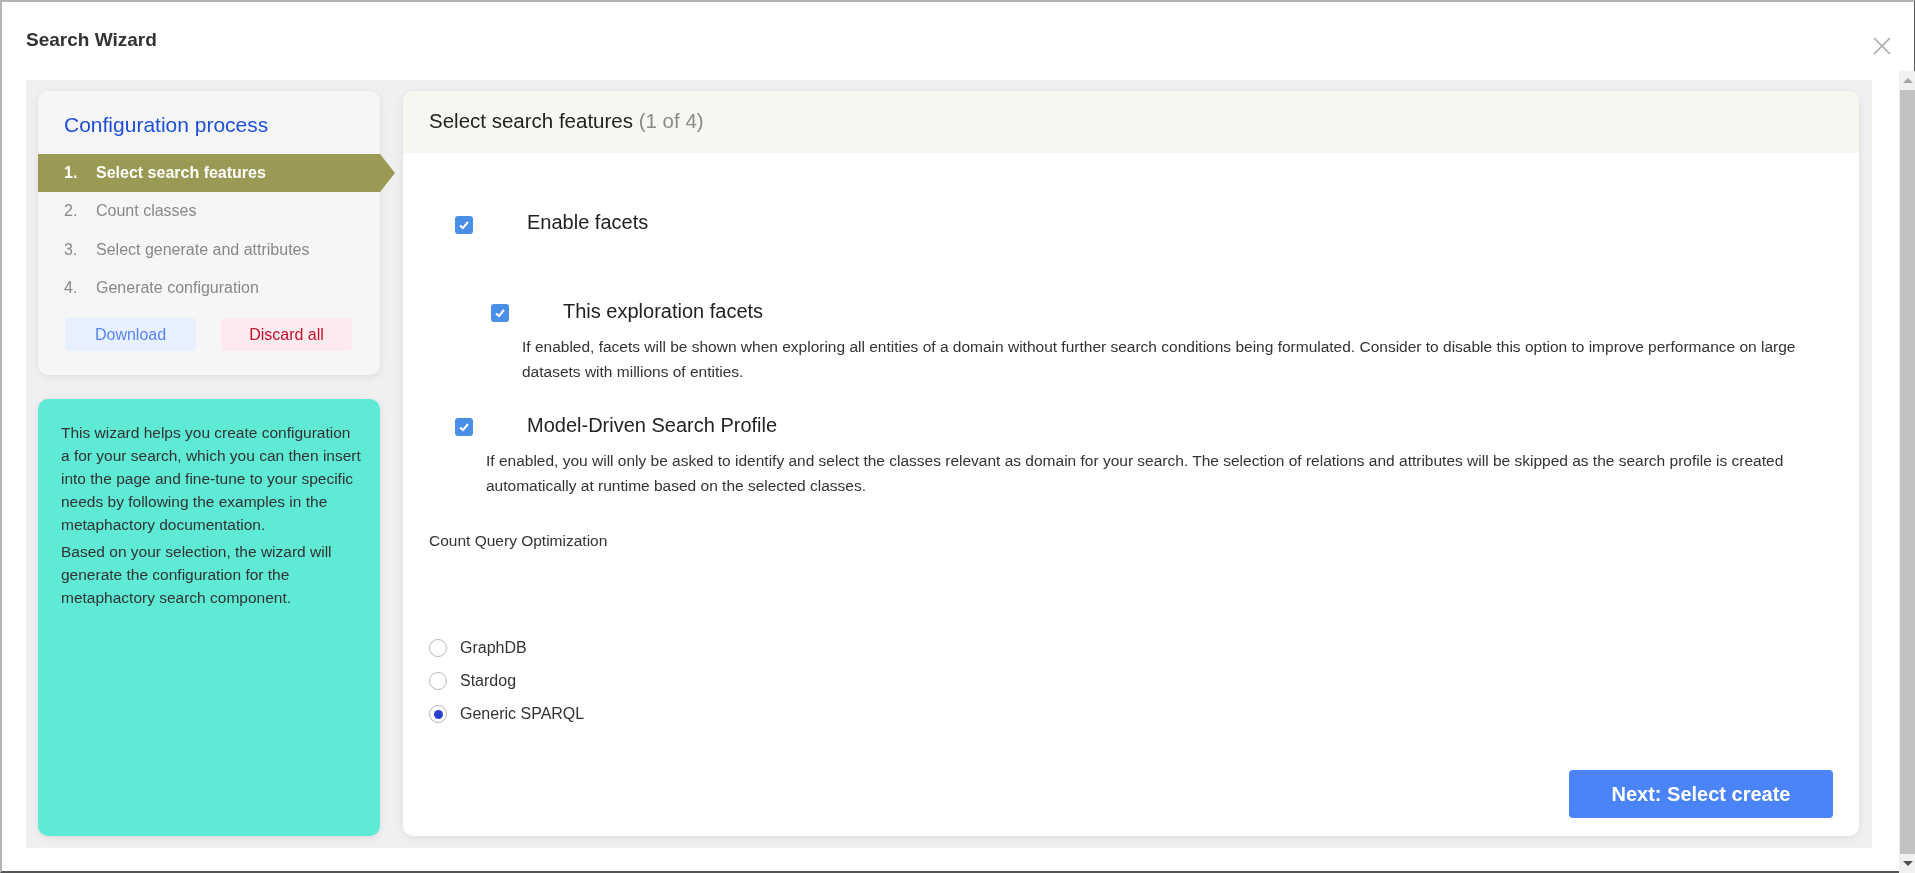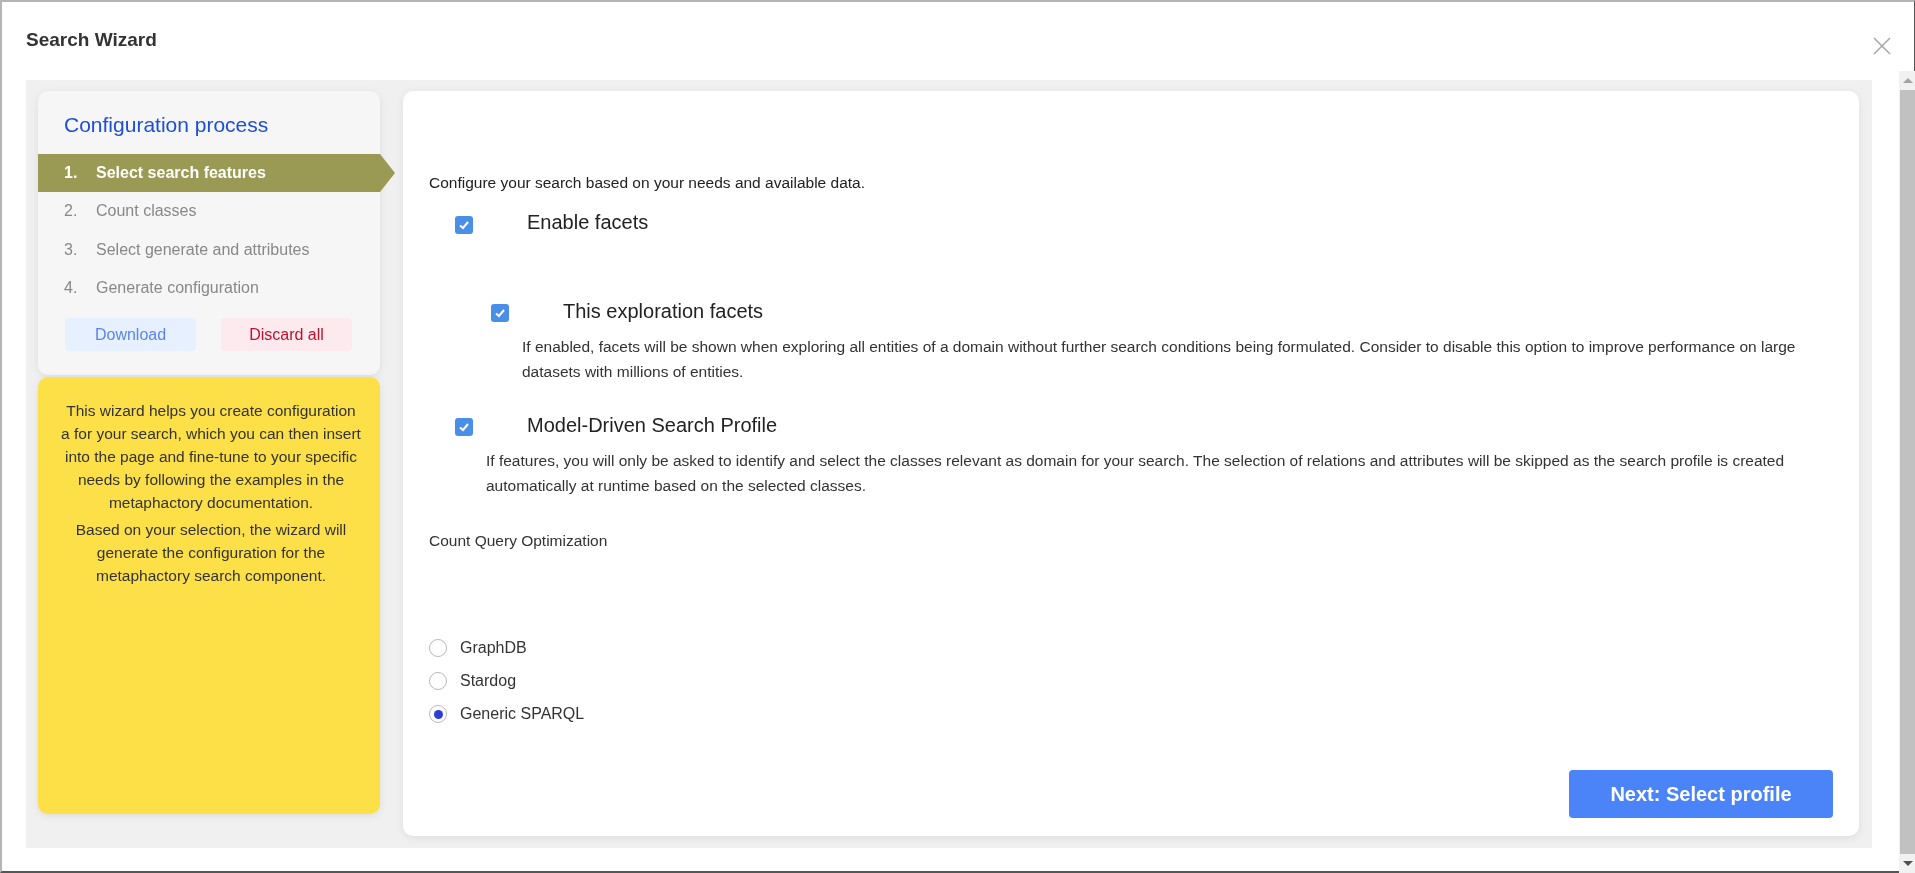--- a/index.html
+++ b/index.html
@@ -17,21 +17,21 @@
   .scroll-up, .scroll-down { position: absolute; left: 0; width: 17px; height: 19px; display: flex; align-items: center; justify-content: center; }
   .scroll-up { top: 0; } .scroll-down { bottom: 0; }
   .tri-up { width: 0; height: 0; border-left: 5px solid transparent; border-right: 5px solid transparent; border-bottom: 5px solid #a3a3a3; }
   .tri-down { width: 0; height: 0; border-left: 5px solid transparent; border-right: 5px solid transparent; border-top: 5px solid #505050; }
   .scroll-thumb { position: absolute; left: 1px; top: 19px; width: 15px; height: 764px; background: #c1c1c1; }
 
   .wrapper { position: absolute; left: 24px; top: 78px; width: 1846px; height: 768px; background: #f0f0f0; }
 
   .card { position: absolute; border-radius: 10px; box-shadow: 0 2px 8px rgba(0,0,0,0.08); }
   .steps-card { left: 36px; top: 89px; width: 342px; height: 284px; background: #f6f6f6; }
-  .info-card { left: 36px; top: 375px; width: 342px; height: 437px; background: #fde047; text-align: center; }
+  .info-card { left: 36px; top: 397px; width: 342px; height: 437px; background: #5eead4; }
   .main-card { left: 401px; top: 89px; width: 1456px; height: 745px; background: #fff; overflow: hidden; }
 
   .steps-title { position: absolute; left: 26px; top: 22px; font-size: 21px; color: #1d4ed8; }
   .step { position: absolute; left: 0; width: 342px; height: 38px; display: flex; align-items: center; font-size: 16px; color: #888; }
   .step .num { position: absolute; left: 26px; }
   .step .lbl { position: absolute; left: 58px; }
   .step.active { background: #9a9a54; color: #fff; font-weight: 700; width: 357px;
     clip-path: polygon(0 0, 342px 0, 357px 50%, 342px 100%, 0 100%); }
 
   .btn-download { position: absolute; left: 27px; top: 227px; width: 131px; height: 33px; border-radius: 4px; background: #e6f0fe; color: #5a84f0; font-size: 16px; border: none; cursor: pointer; font-family: inherit; }
@@ -102,22 +102,27 @@
   </div>
 
   <div class="card info-card">
     <div class="info-text">
       <p>This wizard helps you create configuration a for your search, which you can then insert into the page and fine-tune to your specific needs by following the examples in the metaphactory documentation.</p>
       <p>Based on your selection, the wizard will generate the configuration for the metaphactory search component.</p>
     </div>
   </div>
 
   <div class="card main-card">
+    <div class="main-header">
+      <div class="main-title">
+        <span>Select search features</span>
+        <span class="step-count">(1 of 4)</span>
+      </div>
+    </div>
 
-    <div class="abs intro">Configure your search based on your needs and available data.</div>
 
     <div class="checkbox" style="left:52px; top:125px;">
       <svg viewBox="0 0 12 12">
           <polyline points="2,6.5 5,9 10,3" fill="none" stroke="#fff" stroke-width="2"></polyline>
         </svg>
     </div>
     <div class="opt-label" style="left:83px; top:120px;">Enable facets</div>
 
     <div class="checkbox" style="left:88px; top:213px;">
       <svg viewBox="0 0 12 12">
@@ -126,40 +131,40 @@
     </div>
     <div class="opt-label" style="left:119px; top:209px;">This exploration facets</div>
     <div class="opt-desc" style="left:119px; top:243px; width:1300px;">If enabled, facets will be shown when exploring all entities of a domain without further search conditions being formulated. Consider to disable this option to improve performance on large datasets with millions of entities.</div>
 
     <div class="checkbox" style="left:52px; top:327px;">
       <svg viewBox="0 0 12 12">
           <polyline points="2,6.5 5,9 10,3" fill="none" stroke="#fff" stroke-width="2"></polyline>
         </svg>
     </div>
     <div class="opt-label" style="left:83px; top:323px;">Model-Driven Search Profile</div>
-    <div class="opt-desc" style="left:83px; top:357px; width:1330px;">If features, you will only be asked to identify and select the classes relevant as domain for your search. The selection of relations and attributes will be skipped as the search profile is created automatically at runtime based on the selected classes.</div>
+    <div class="opt-desc" style="left:83px; top:357px; width:1330px;">If enabled, you will only be asked to identify and select the classes relevant as domain for your search. The selection of relations and attributes will be skipped as the search profile is created automatically at runtime based on the selected classes.</div>
 
     <div class="abs section-label">Count Query Optimization</div>
 
     <div class="radio" style="left:26px; top:548px;">
         <span class="dot"></span>
       </div>
     <div class="radio-label" style="left:57px; top:548px;">GraphDB</div>
 
     <div class="radio" style="left:26px; top:581px;">
         <span class="dot"></span>
       </div>
     <div class="radio-label" style="left:57px; top:581px;">Stardog</div>
 
     <div class="radio checked" style="left:26px; top:614px;">
         <span class="dot"></span>
       </div>
     <div class="radio-label" style="left:57px; top:614px;">Generic SPARQL</div>
 
-    <button class="btn-next">Next: Select profile</button>
+    <button class="btn-next">Next: Select create</button>
   </div>
 
   <div class="scrollbar">
     <div class="scroll-up">
         <span class="tri-up"></span>
       </div>
     <div class="scroll-thumb"></div>
     <div class="scroll-down">
         <span class="tri-down"></span>
       </div>

